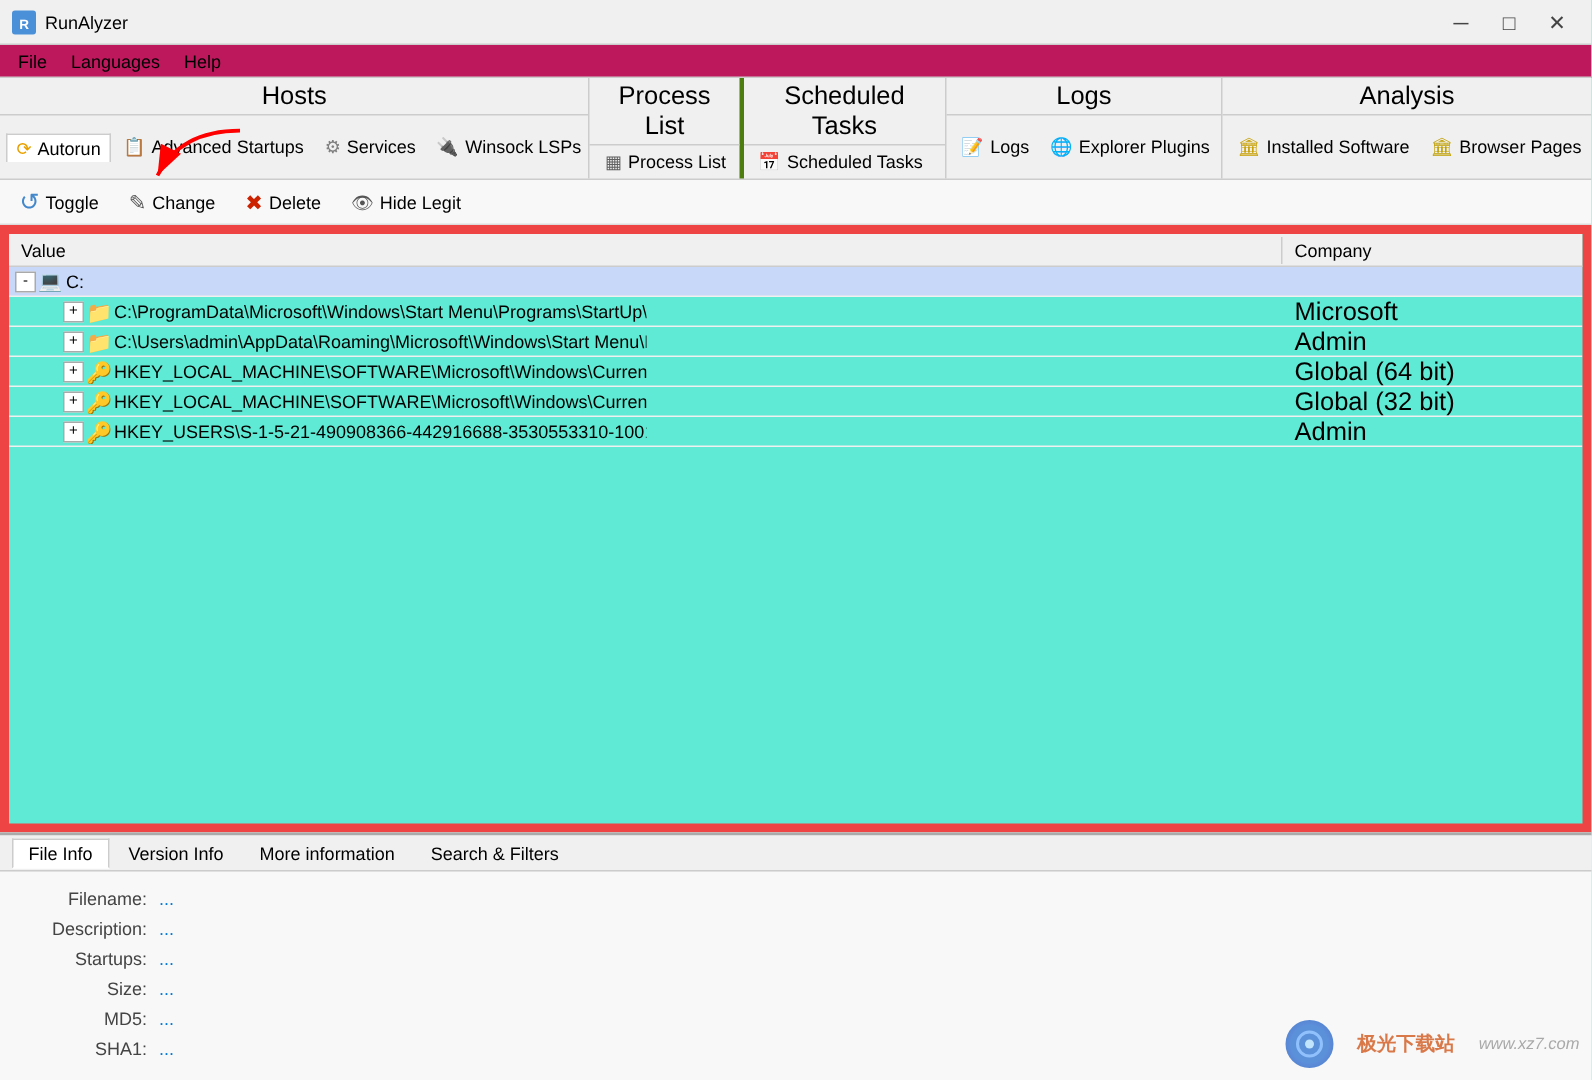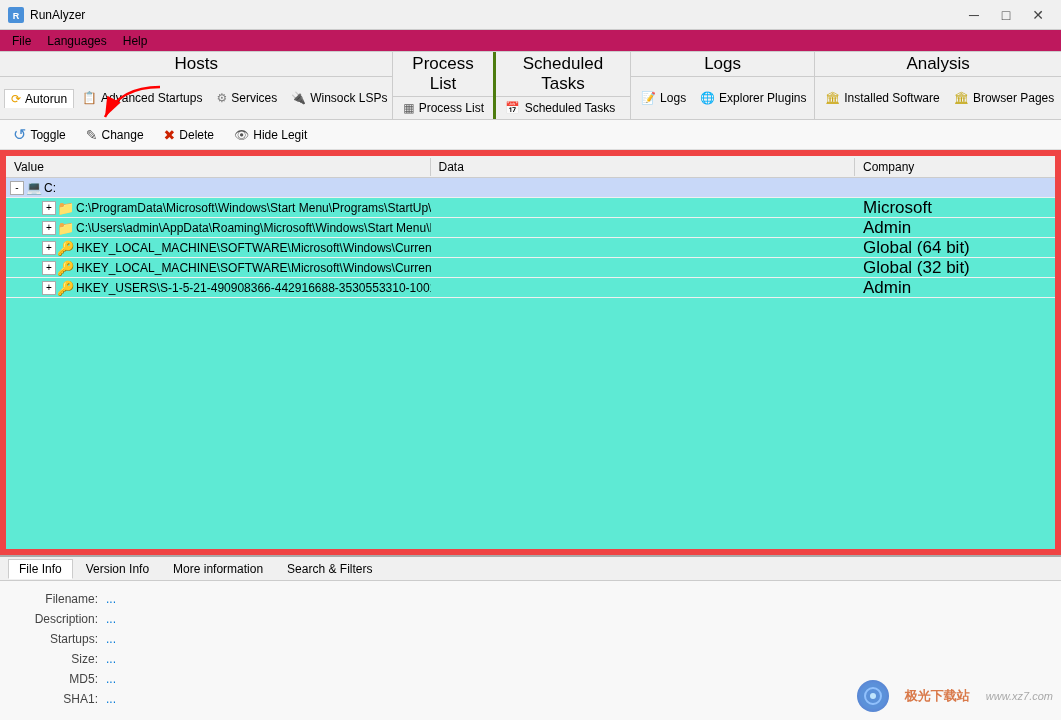--- a/index.html
+++ b/index.html
@@ -329,21 +329,20 @@
   <button class="toolbar-btn">
     <span style="color:#555; font-size:12px;">👁</span>
     <span>Hide Legit</span>
   </button>
 </div>
 
 <div style="background:#5eead4; border:6px solid #ef4444; margin:0; height: calc(720px - 30px - 22px - 68px - 30px - 165px); overflow:hidden; display:flex; flex-direction:column;">
 
   <div class="table-header">
     <div class="col-value">Value</div>
-    <div class="col-data">Data</div>
     <div class="col-company">Company</div>
   </div>
 
   <div class="tree-table">
 
     <div class="tree-row group-row" style="background:#c8d8f8;">
       <div class="tree-cell-value">
         <span class="expand-btn">-</span>
         <span class="row-icon">💻</span>
         <span>C:</span>

